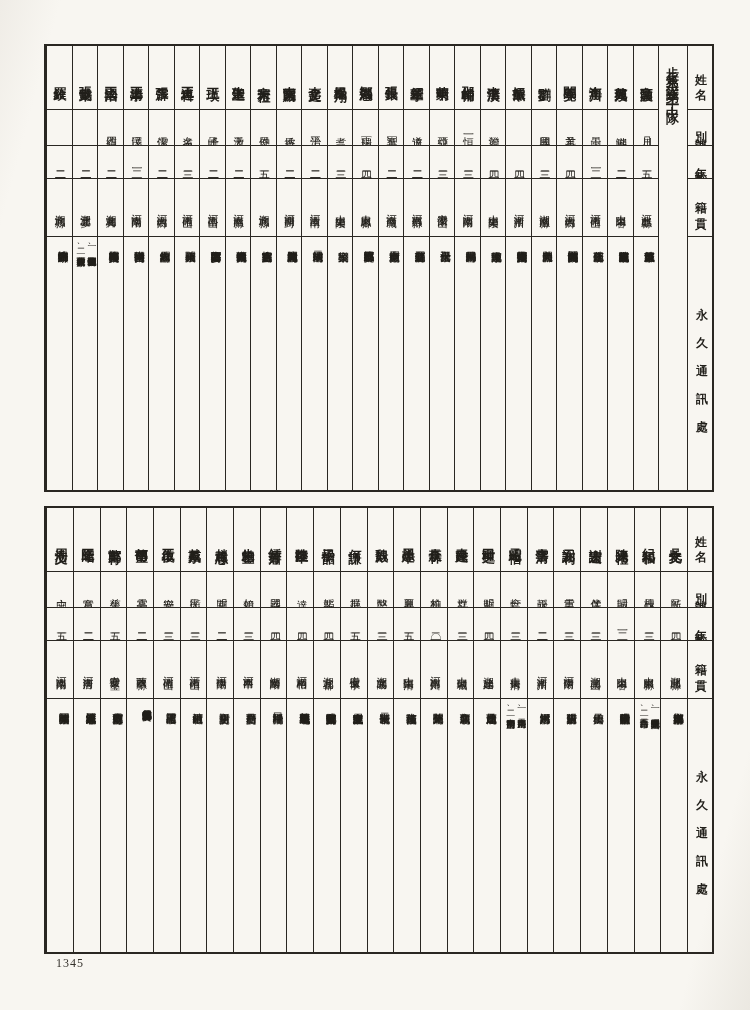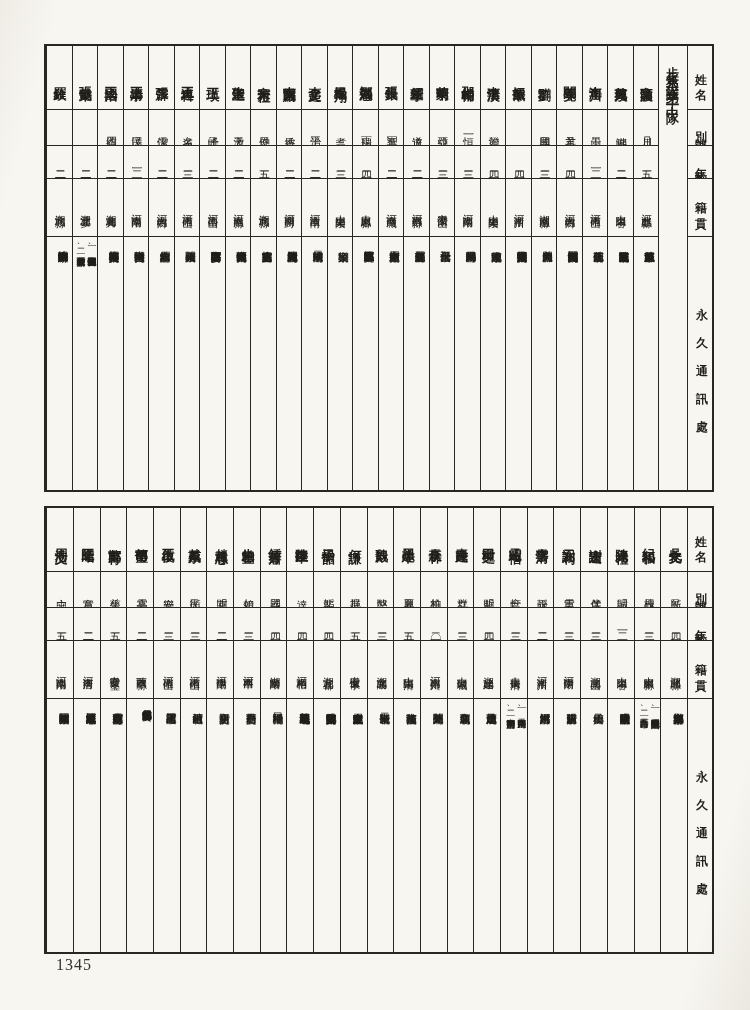--- a/index.html
+++ b/index.html
@@ -46,21 +46,21 @@
   .r-address.multi{font-size:9px;line-height:11px;padding-top:4px;}
   .addr-line{margin:0;}
   .title-cell{
     writing-mode:vertical-rl;text-orientation:upright;
     height:100%;box-sizing:border-box;padding-top:10px;
     font-size:13px;font-weight:700;letter-spacing:4px;line-height:27px;
     text-align:start;color:#211f1a;
   }
   .page-number{
     position:absolute;left:56px;top:956px;
-    font-size:16px;color:#34312b;letter-spacing:1px;
+    font-size:12px;color:#34312b;letter-spacing:1px;
   }
 </style>
 </head>
 <body>
 
 <div class="page">
   <div class="band band-top">
       <div class="col header-col">
         <div class="cell r-name h-name">姓名</div>
         <div class="cell r-alias h-alias">別號</div>

